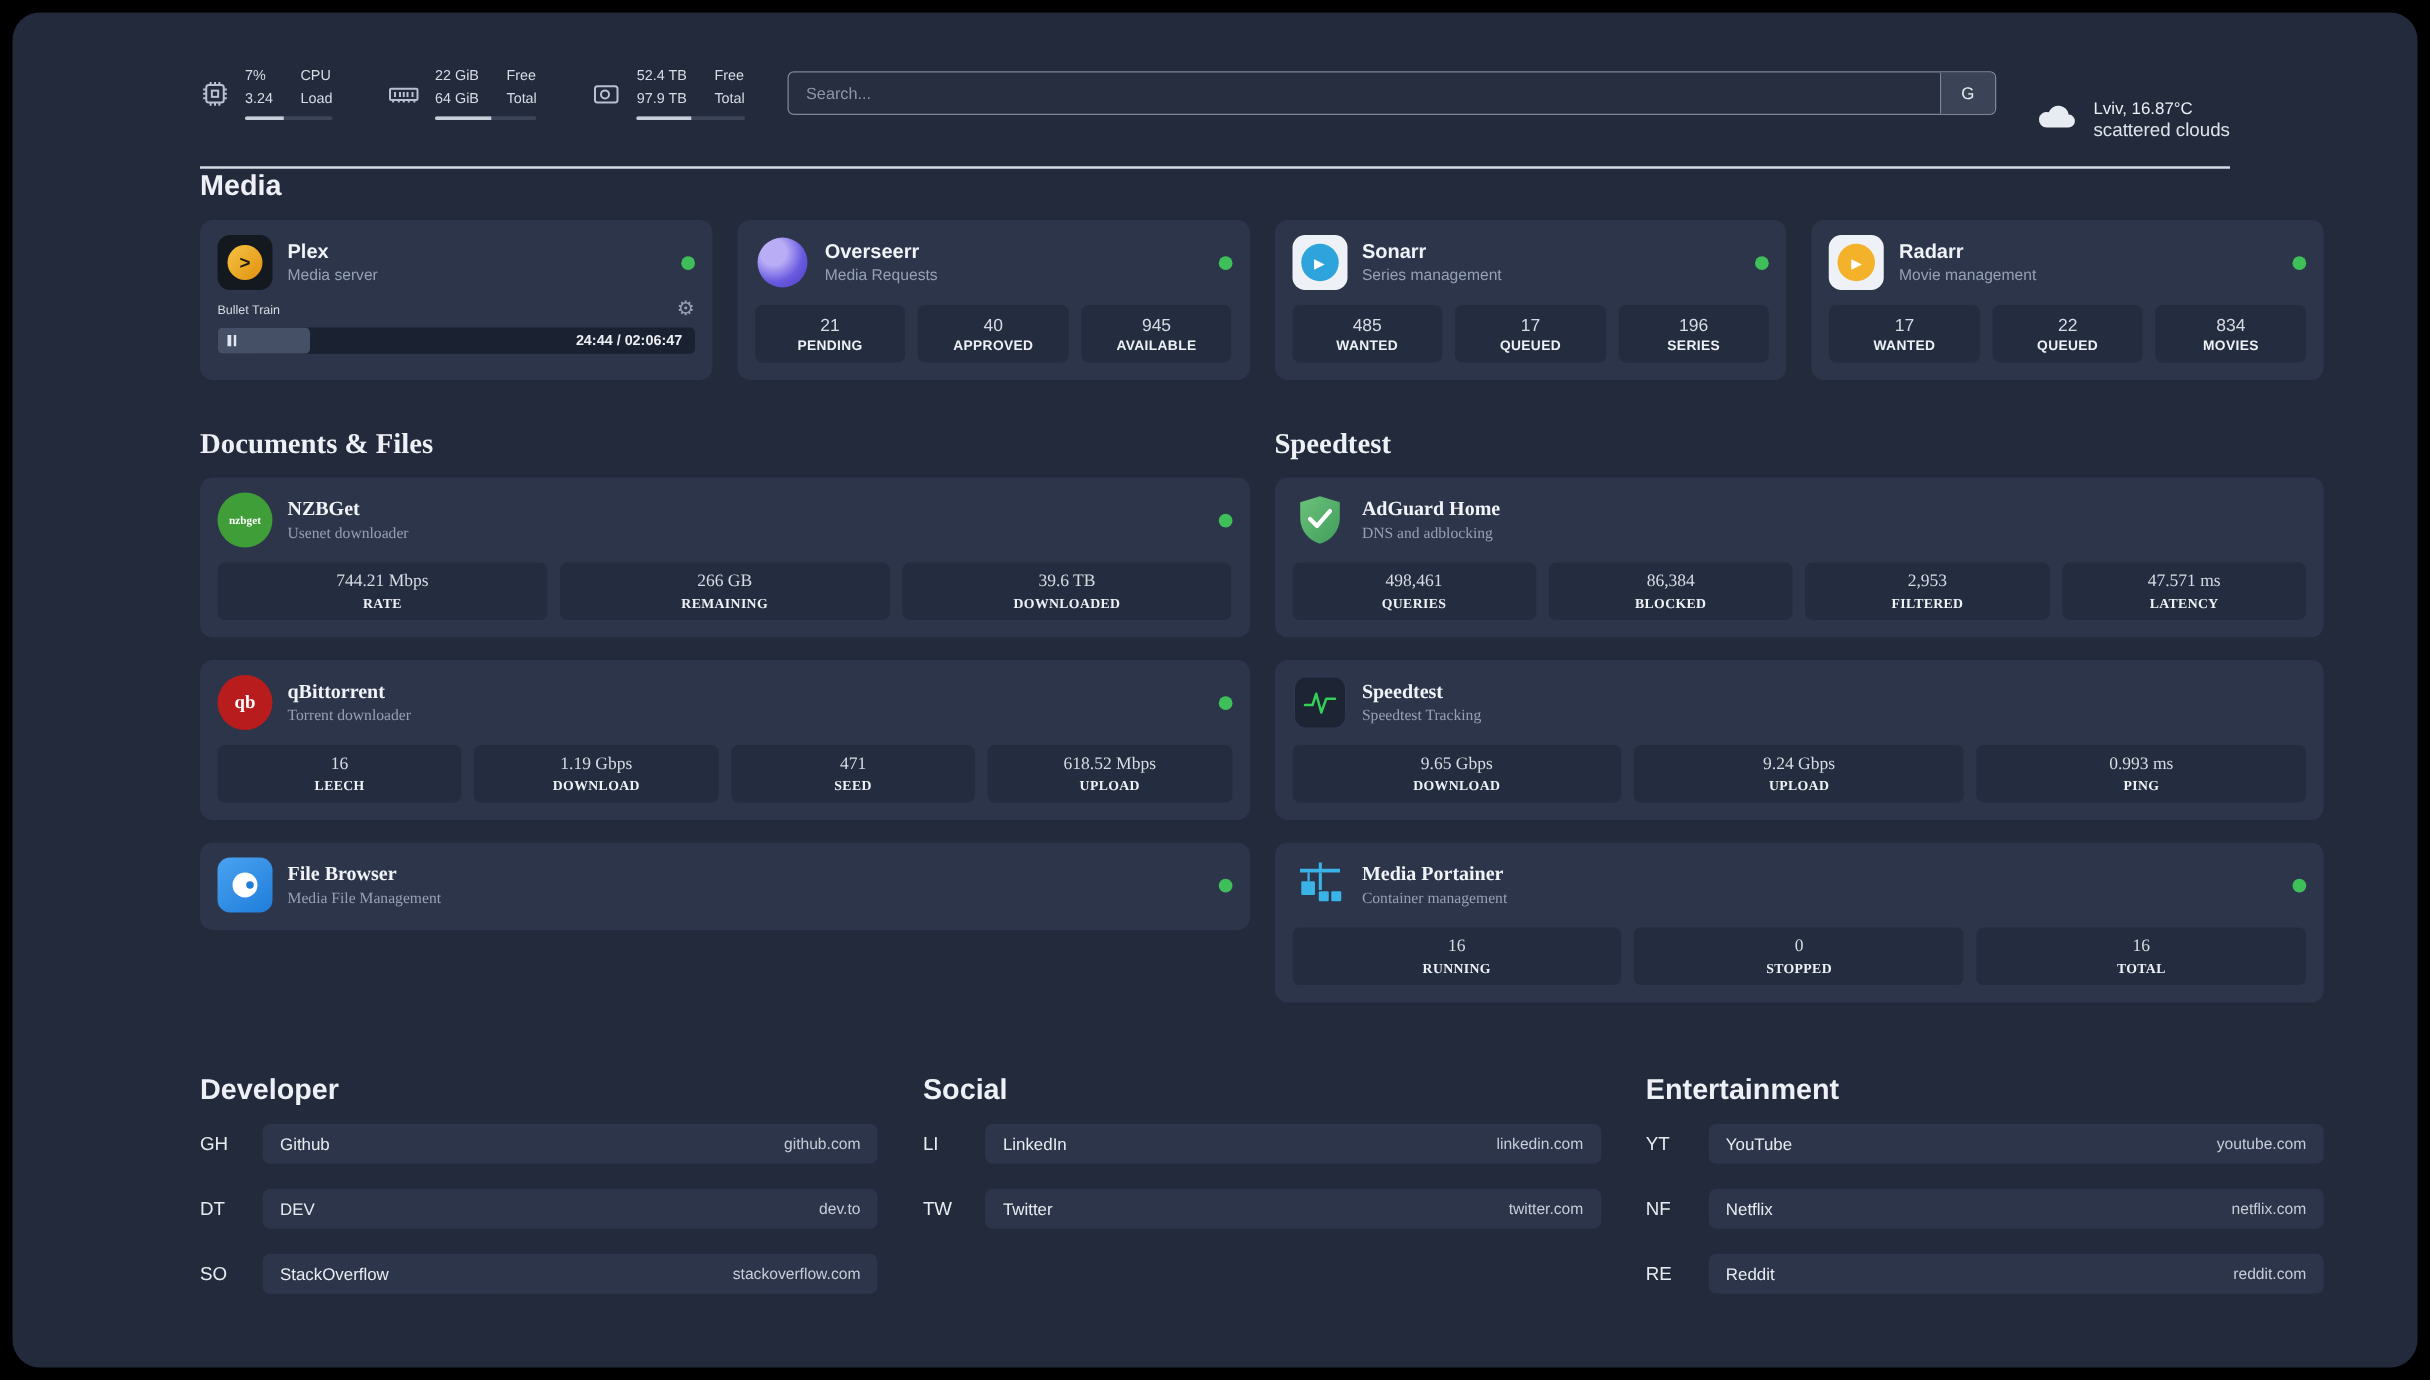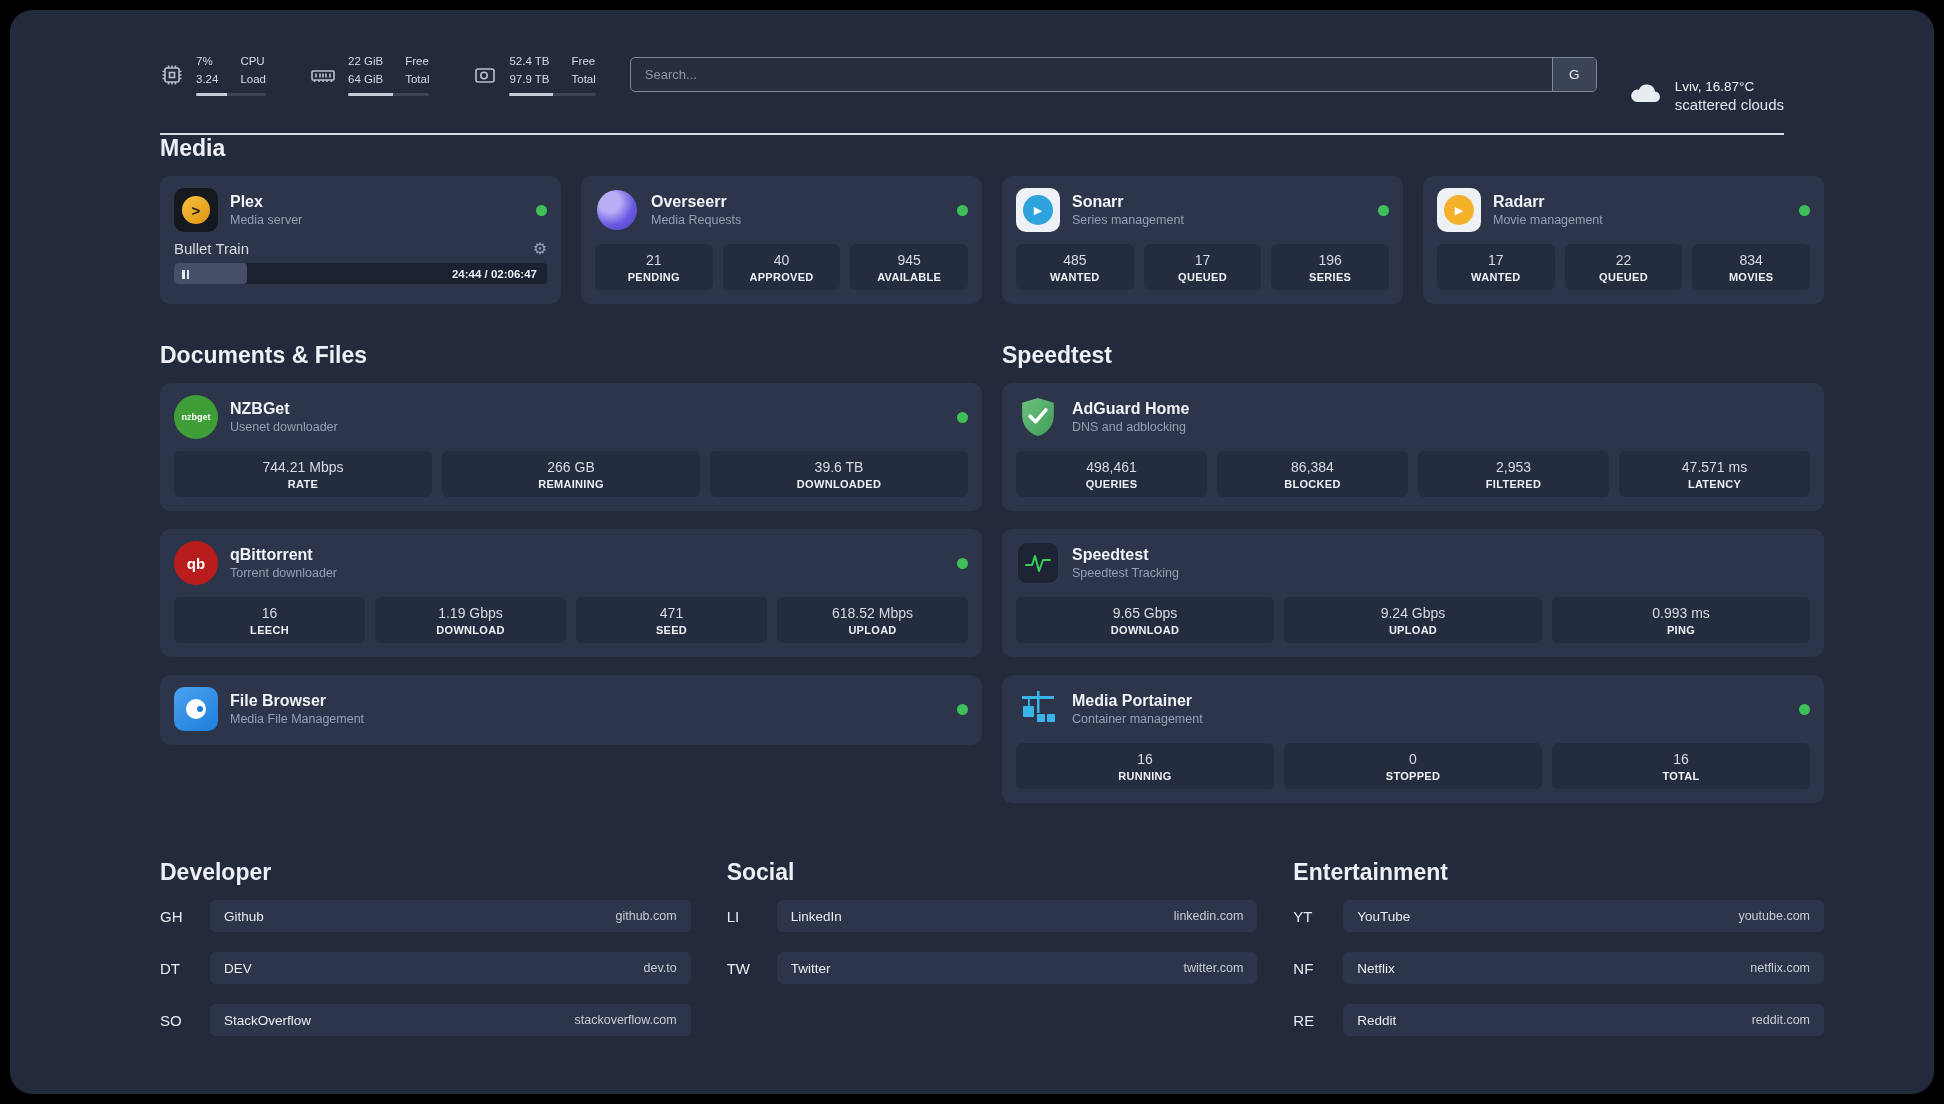--- a/index.html
+++ b/index.html
@@ -31,27 +31,27 @@
            background:#3b4457; border-left:1px solid #7e8698; color:#e8ecf2;
            font-size:13.5px; border-radius:0 4px 4px 0; cursor:pointer; }
 
   .weather { display:flex; align-items:flex-start; gap:12px;margin-top:43px; }
   .w-line1 { font-size:13.5px; color:#eceff4; }
   .w-line2 { font-size:15px; color:#dfe4ec; margin-top:2px; }
 
   .divider { margin:4px 150px 0 150px; border-bottom:2px solid #d5dae3; }
 
   
-  .main { padding:0 110px 30px 150px; }
+  .main { padding:0 75px 30px 150px; }
   h2.section-title { font-size:23px; font-weight:600; color:#edf0f5; margin:0 0 14px 0; }
   .media-head { margin-top:54px; }
 
   .media-grid { display:grid; grid-template-columns:repeat(4,1fr); gap:20px; }
 
-  .two-col { display:grid; grid-template-columns:1fr 1fr; gap:20px; margin-top:38px; }
+  .two-col { display:grid; grid-template-columns:1fr 1fr; gap:20px; margin-top:38px;font-family:Liberation Serif, serif; }
   .col-stack { display:flex; flex-direction:column; gap:18px; }
 
   .card { background:#2c3549; border-radius:10px; padding:12px 14px 14px 14px; cursor:pointer; }
   .card-header { display:flex; align-items:center; gap:12px; }
   .app-text { min-width:0; }
   .app-name { font-size:16px; font-weight:600; color:#f0f3f7; white-space:nowrap; }
   .app-sub  { font-size:12.5px; color:#96a0b4; margin-top:2px; white-space:nowrap; }
   .dot { width:11px; height:11px; border-radius:50%; background:#3fbf5a; margin-left:auto; flex:0 0 auto; }
 
   .tiles { display:flex; gap:10px; margin-top:12px; }
@@ -79,21 +79,21 @@
   .fb-circle { width:20px; height:20px; border-radius:50%; background:#fff; position:relative; }
   .fb-circle::after { content:""; position:absolute; right:3px; top:7px; width:6px; height:6px;
                       border-radius:50%; background:#1f7ddb; }
   .icon-adguard, .icon-speedtest-img, .icon-portainer { background:transparent; }
   .icon-speedtest-inner { width:42px; height:42px; border-radius:10px; background:#1d2433;
                           border:1px solid #2d3852; display:flex; align-items:center; justify-content:center; }
 
   
   .player { margin-top:8px; }
   .player-top { display:flex; justify-content:space-between; align-items:center; margin-bottom:6px; }
-  .player-title { font-size:15px; color:#d6dbe4; }
+  .player-title { font-size:10px; color:#d6dbe4; }
   .gear { font-size:16px; color:#96a0b4; line-height:1; cursor:pointer; }
   .player-bar { position:relative; height:21px; background:#1a2130; border-radius:4px; overflow:hidden; cursor:pointer; }
   .player-fill { position:absolute; left:0; top:0; bottom:0; background:#454f66; border-radius:4px;
                  display:flex; align-items:center; padding-left:8px; gap:2px; }
   .pausebar { width:2.5px; height:9px; background:#e3e7ee; display:inline-block; }
   .pausebar + .pausebar { margin-left:2px; }
   .player-time { position:absolute; right:10px; top:50%; transform:translateY(-50%);
                  font-size:11.5px; font-weight:600; color:#eceff4; }
 
   

